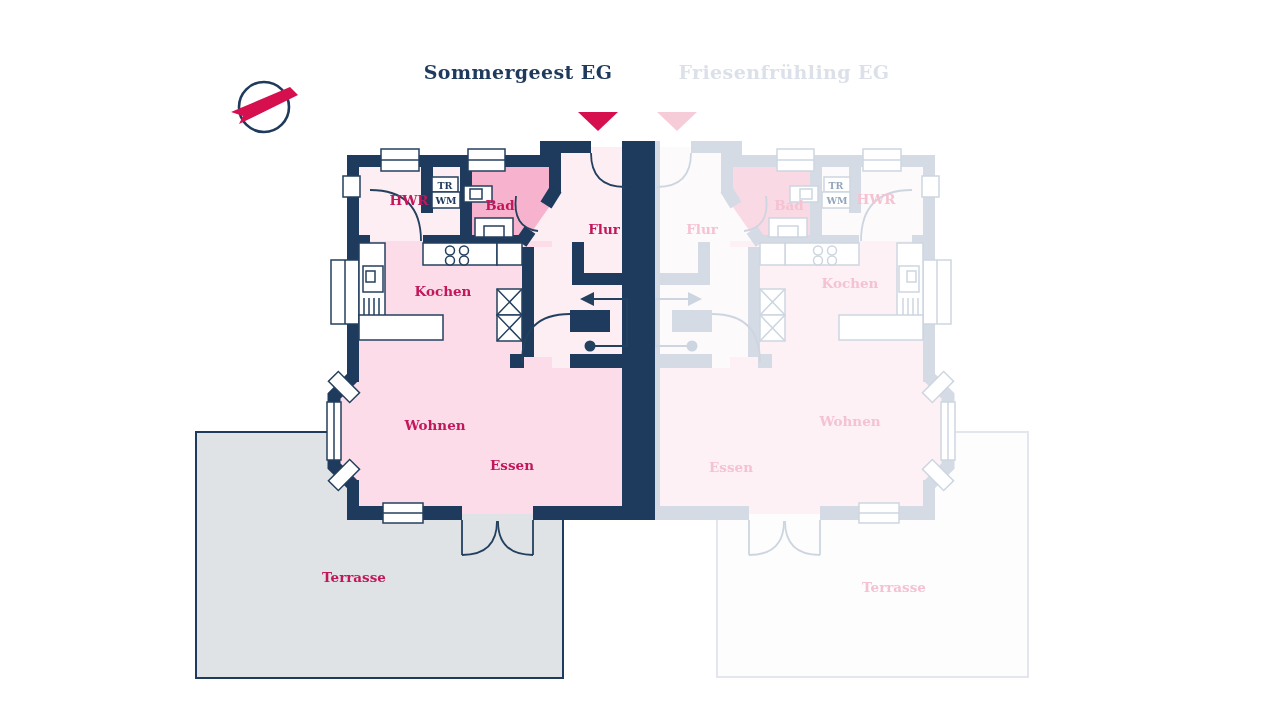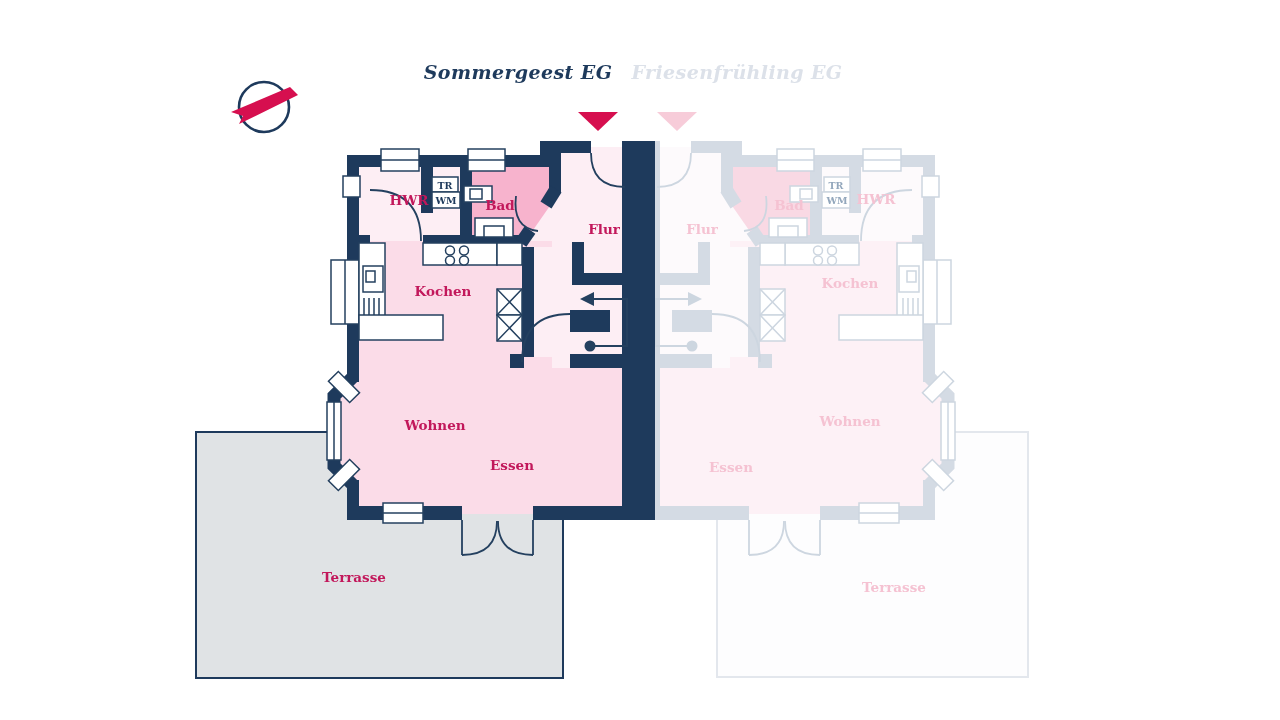--- a/index.html
+++ b/index.html
@@ -1,37 +1,37 @@
 <!DOCTYPE html>
 <html style="--navy: #1e3a5c; --crimson: #c2185b; --marker: #d60f4f; --badPink: #f7b3cd; --roomPink: #fbdce8; --roomLight: #fdeef4; --terraceFill: #e0e3e5; --inactiveTab: #dce1e9; --fadedWall: #d4dbe4; --fadedRoomPink: #fdf1f6; --fadedRoomLight: #fdfafc; --fadedBad: #f9d9e4; --fadedLabel: #f5c2d2; --fadedAppl: #93a7bc; --fadedMarker: #f7ccd9; --fadedTerraceFill: #fdfdfe; --fadedTerraceBorder: #e3e7ed;"><head>
 <meta charset="utf-8">
 <style>
   html,body{margin:0;padding:0;background:#ffffff;width:1280px;height:720px;overflow:hidden;
     font-family:"DejaVu Serif","Liberation Serif",serif;}
   .stage{position:relative;width:1280px;height:720px;background:#fff;}
   .tab{position:absolute;top:61px;transform:translateX(-50%);font-size:19px;font-weight:bold;
-    letter-spacing:.4px;cursor:pointer;white-space:nowrap;font-style:italic;}
+    letter-spacing:.4px;cursor:pointer;white-space:nowrap;}
   .tab.active{color:var(--navy);}
   .tab.inactive{color:var(--inactiveTab);}
   .logo{position:absolute;left:222px;top:78px;width:84px;height:56px;}
   svg text{font-family:"DejaVu Serif","Liberation Serif",serif;font-weight:bold;}
   .room-label{font-size:13.5px;fill:var(--crimson);text-anchor:middle;}
   .room-label.faded{fill:var(--fadedLabel);}
   .appl-label{font-size:9.5px;fill:var(--navy);text-anchor:middle;}
   .appl-label.faded{fill:var(--fadedAppl);}
   .unit.active{--wall:var(--navy);--line:#24405f;--roomA:var(--roomPink);--roomB:var(--roomLight);--bad:var(--badPink);}
   .unit.faded{--wall:var(--fadedWall);--line:#cdd6e0;--roomA:var(--fadedRoomPink);--roomB:var(--fadedRoomLight);--bad:var(--fadedBad);}
 </style>
 </head>
 <body>
 
 <div class="stage">
 
   <div class="tab active" style="left:518px">Sommergeest EG</div>
-  <div class="tab inactive" style="left:737px">Friesenfrühling EG</div>
+  <div class="tab inactive" style="left:784px">Friesenfrühling EG</div>
 
   <svg class="logo" viewBox="222 78 84 56">
     <circle cx="264" cy="107" r="25" fill="none" stroke="var(--navy)" stroke-width="2.6"></circle>
     <path d="M290,87 L298,95 L239,124 L243,116 L231,112 Z" fill="var(--marker)"></path>
   </svg>
 
   <svg width="1280" height="720" viewBox="0 0 1280 720" style="position:absolute;left:0;top:0">
 
     <defs>
 

